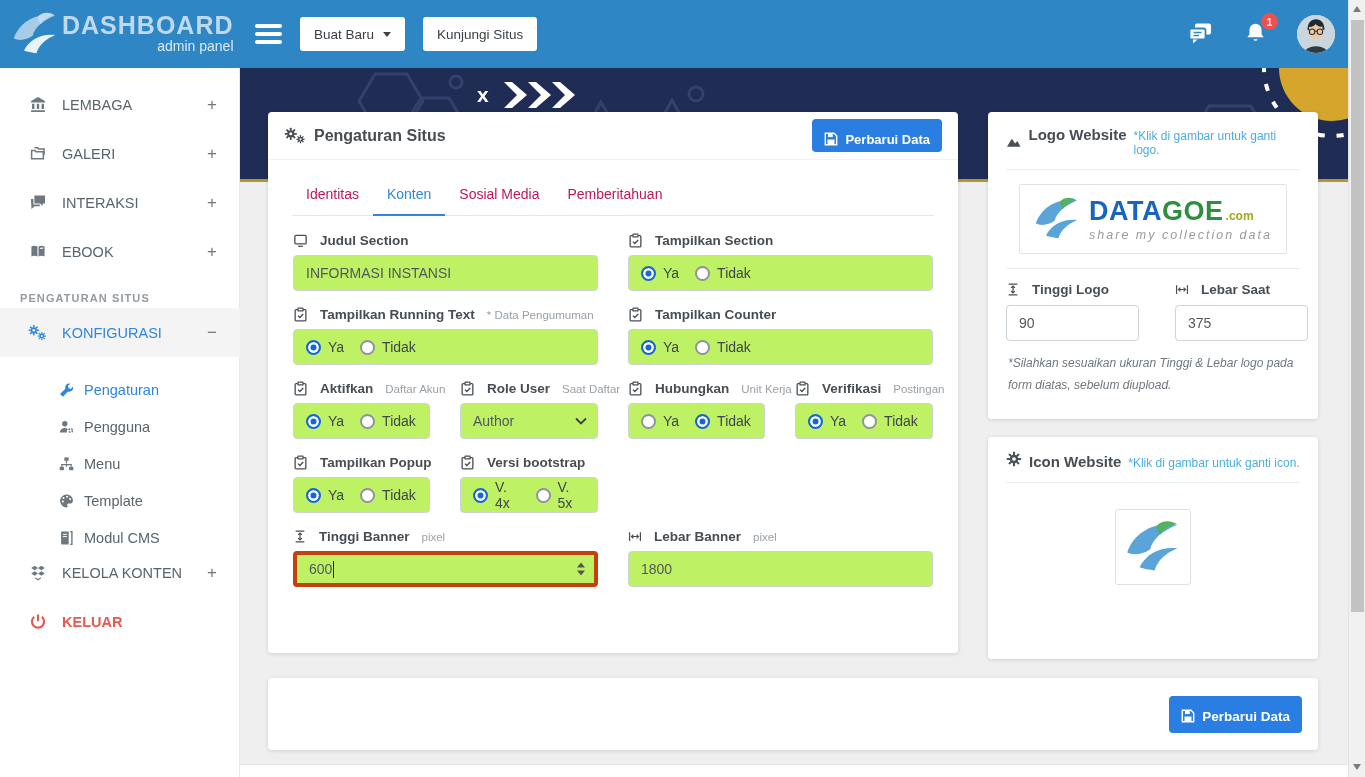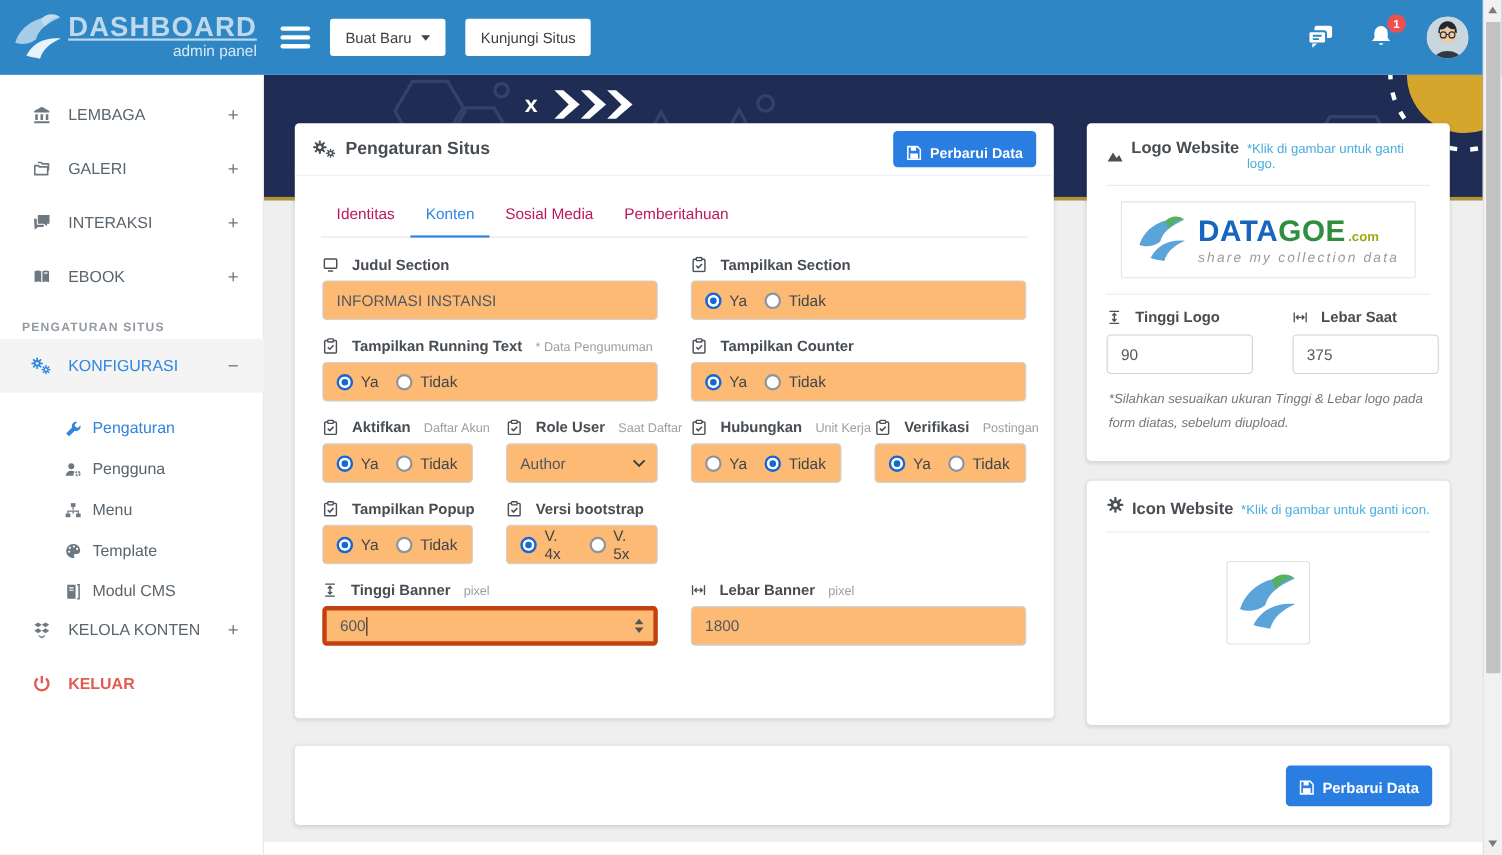--- a/index.html
+++ b/index.html
@@ -9,21 +9,21 @@
     font-family:"Liberation Sans", sans-serif;
     background:#efefef; color:#474d52;
   }
   svg { display:block; }
 
   
   .topbar { position:absolute; left:0; top:0; width:1365px; height:68px; background:#2e86c5; z-index:6; display:flex; align-items:center; }
   .brand { width:240px; height:68px; display:flex; align-items:center; padding-left:12px; gap:4px; }
   .brand-bird { width:46px; height:46px; }
   .brand-text { display:flex; flex-direction:column; align-items:flex-end; }
-  .brand-title { font-size:25px; font-weight:800; letter-spacing:1px; color:#bed9ec; line-height:1;text-decoration:underline; }
+  .brand-title { font-size:25px; font-weight:800; letter-spacing:1px; color:#bed9ec; line-height:1; }
   .brand-sub { font-size:14px; color:#d9e9f5; line-height:1.2; }
   .tb-left { display:flex; align-items:center; gap:18px; padding-left:15px; }
   .hamburger { width:27px; cursor:pointer; }
   .hamburger i { display:block; height:3.5px; background:#fff; border-radius:2px; margin:4.5px 0; }
   .tb-btn { height:34px; background:#fff; border:none; border-radius:3px; padding:0 14px; font-size:13.5px; color:#3a4045; font-weight:500; display:flex; align-items:center; gap:9px; font-family:inherit; }
   .caret-down { width:0; height:0; border-left:4.5px solid transparent; border-right:4.5px solid transparent; border-top:5px solid #3a4045; }
   .tb-right { margin-left:auto; display:flex; align-items:center; gap:30px; padding-right:30px; }
   .tb-ico { position:relative; }
   .badge { position:absolute; top:-8px; right:-11px; min-width:17px; height:17px; border-radius:9px; background:#ee4f4f; color:#fff; font-size:10.5px; font-weight:700; display:flex; align-items:center; justify-content:center; padding:0 4px; }
   .avatar { width:38px; height:38px; border-radius:50%; overflow:hidden; background:#c9d6de; }
@@ -71,21 +71,21 @@
   .tab.active { color:#2e86de; font-weight:500; border-bottom:2px solid #2e86de; margin-bottom:-1px; }
 
   .form { padding:17px 25px 0; }
   .frow { display:grid; gap:30px; margin-bottom:16px; }
   .frow.c2 { grid-template-columns:305px 305px; }
   .frow.c4 { grid-template-columns:137px 138px 137px 138px; }
   .frow.c3 { grid-template-columns:137px 138px 305px; }
   .fld-label { display:flex; align-items:baseline; gap:12px; margin-bottom:7px; font-size:13.5px; font-weight:700; color:#474d52; white-space:nowrap; }
   .fld-label .fico { align-self:center; color:#4a5056; flex:none; }
   .sub { font-size:11.5px; color:#99a0a6; font-weight:400; }
-  .ctl { position:relative; height:36px; border:1px solid #ccd3d9; border-radius:4px; background:#fdba74; display:flex; align-items:center; padding:0 12px; font-size:14px; color:#52585e; }
+  .ctl { position:relative; height:36px; border:1px solid #ccd3d9; border-radius:4px; background:#bef264; display:flex; align-items:center; padding:0 12px; font-size:14px; color:#52585e; }
   .ctl.focus { border:4px solid #c2410c; }
   .radio-box { gap:16px; }
   .radio { display:flex; align-items:center; gap:7px; font-size:14px; color:#3f464c; font-weight:500; cursor:pointer; }
   .rdot { width:15px; height:15px; border-radius:50%; border:2px solid #8d959c; background:#fff; flex:none; }
   .radio.checked .rdot { border-color:#1666d6; background:#1666d6; box-shadow:inset 0 0 0 2.5px #fff; }
   .select { cursor:pointer; }
   .sel-chev { position:absolute; right:10px; top:50%; margin-top:-4px; }
   .spin { position:absolute; right:9px; top:50%; transform:translateY(-50%); display:flex; flex-direction:column; gap:3px; }
   .spin i { display:block; width:0; height:0; border-left:4px solid transparent; border-right:4px solid transparent; }
   .spin .u { border-bottom:5px solid #555; }

